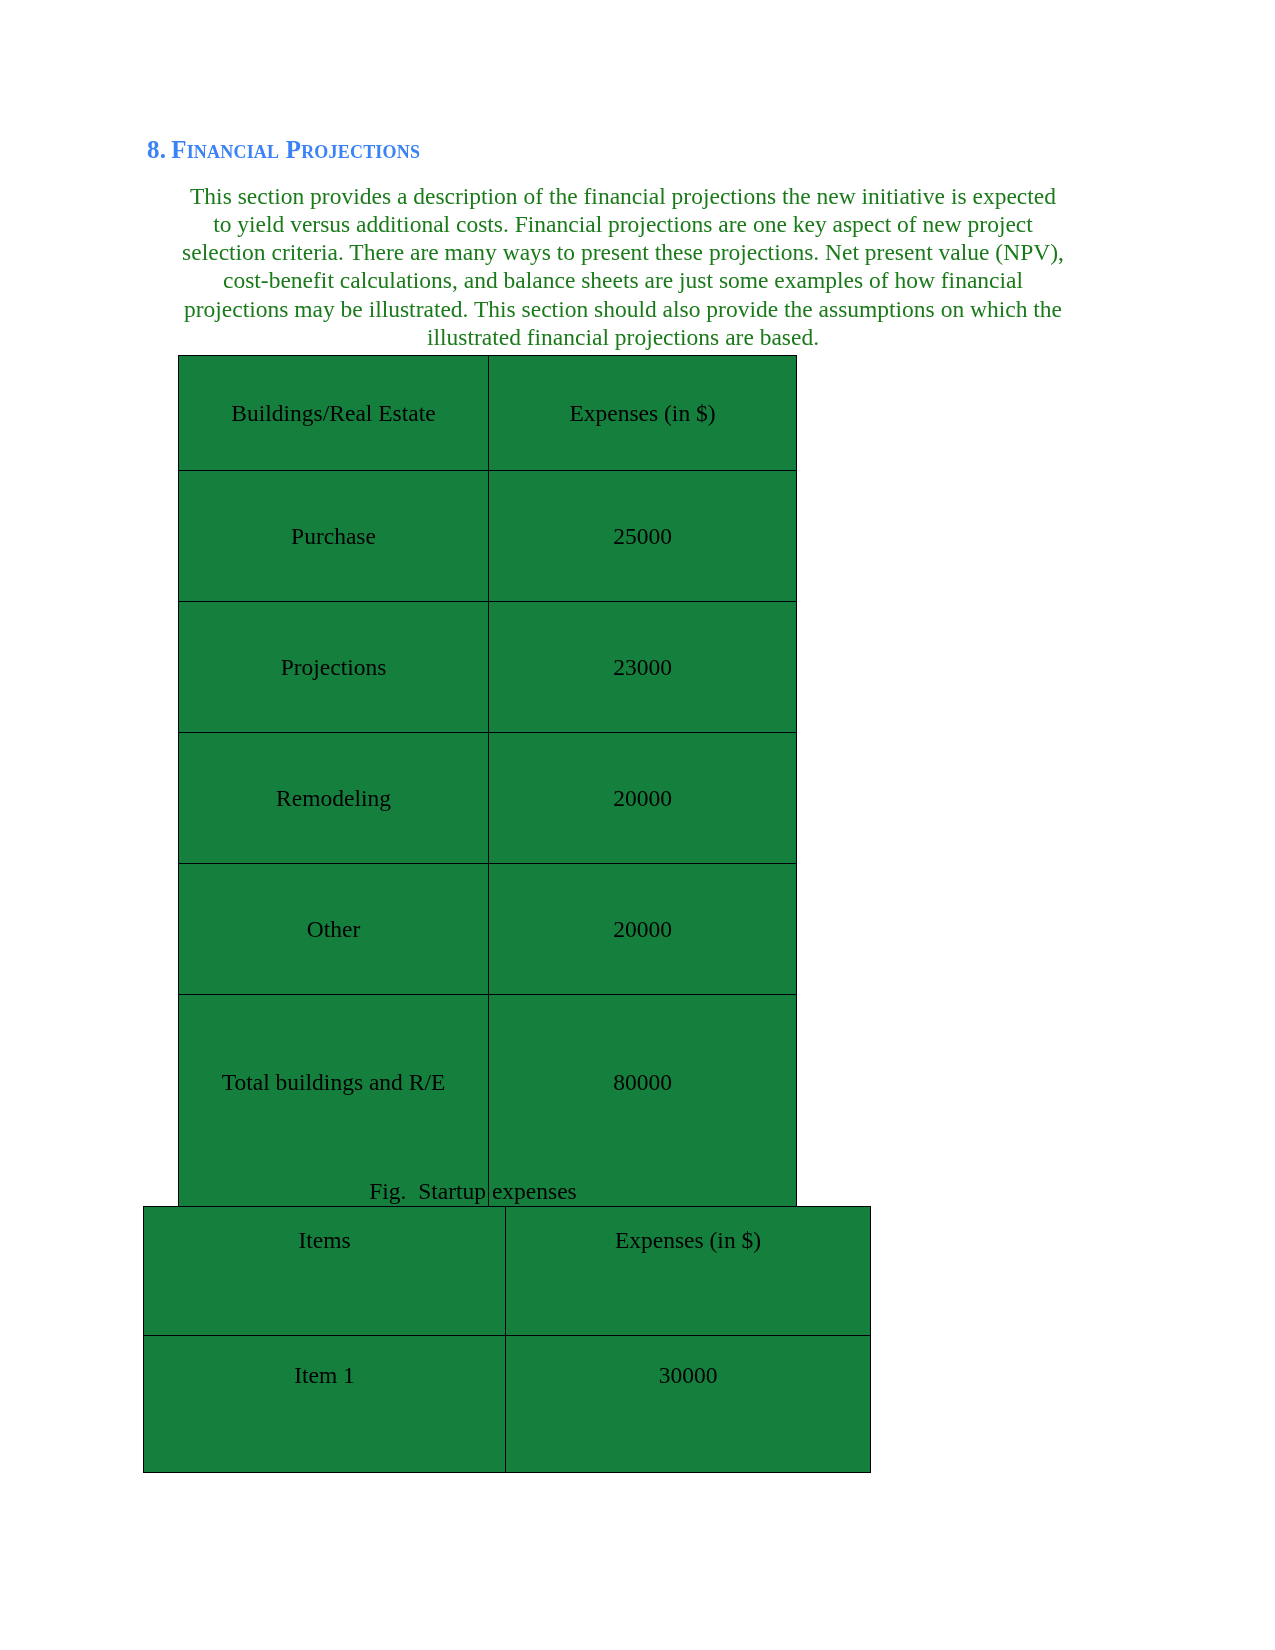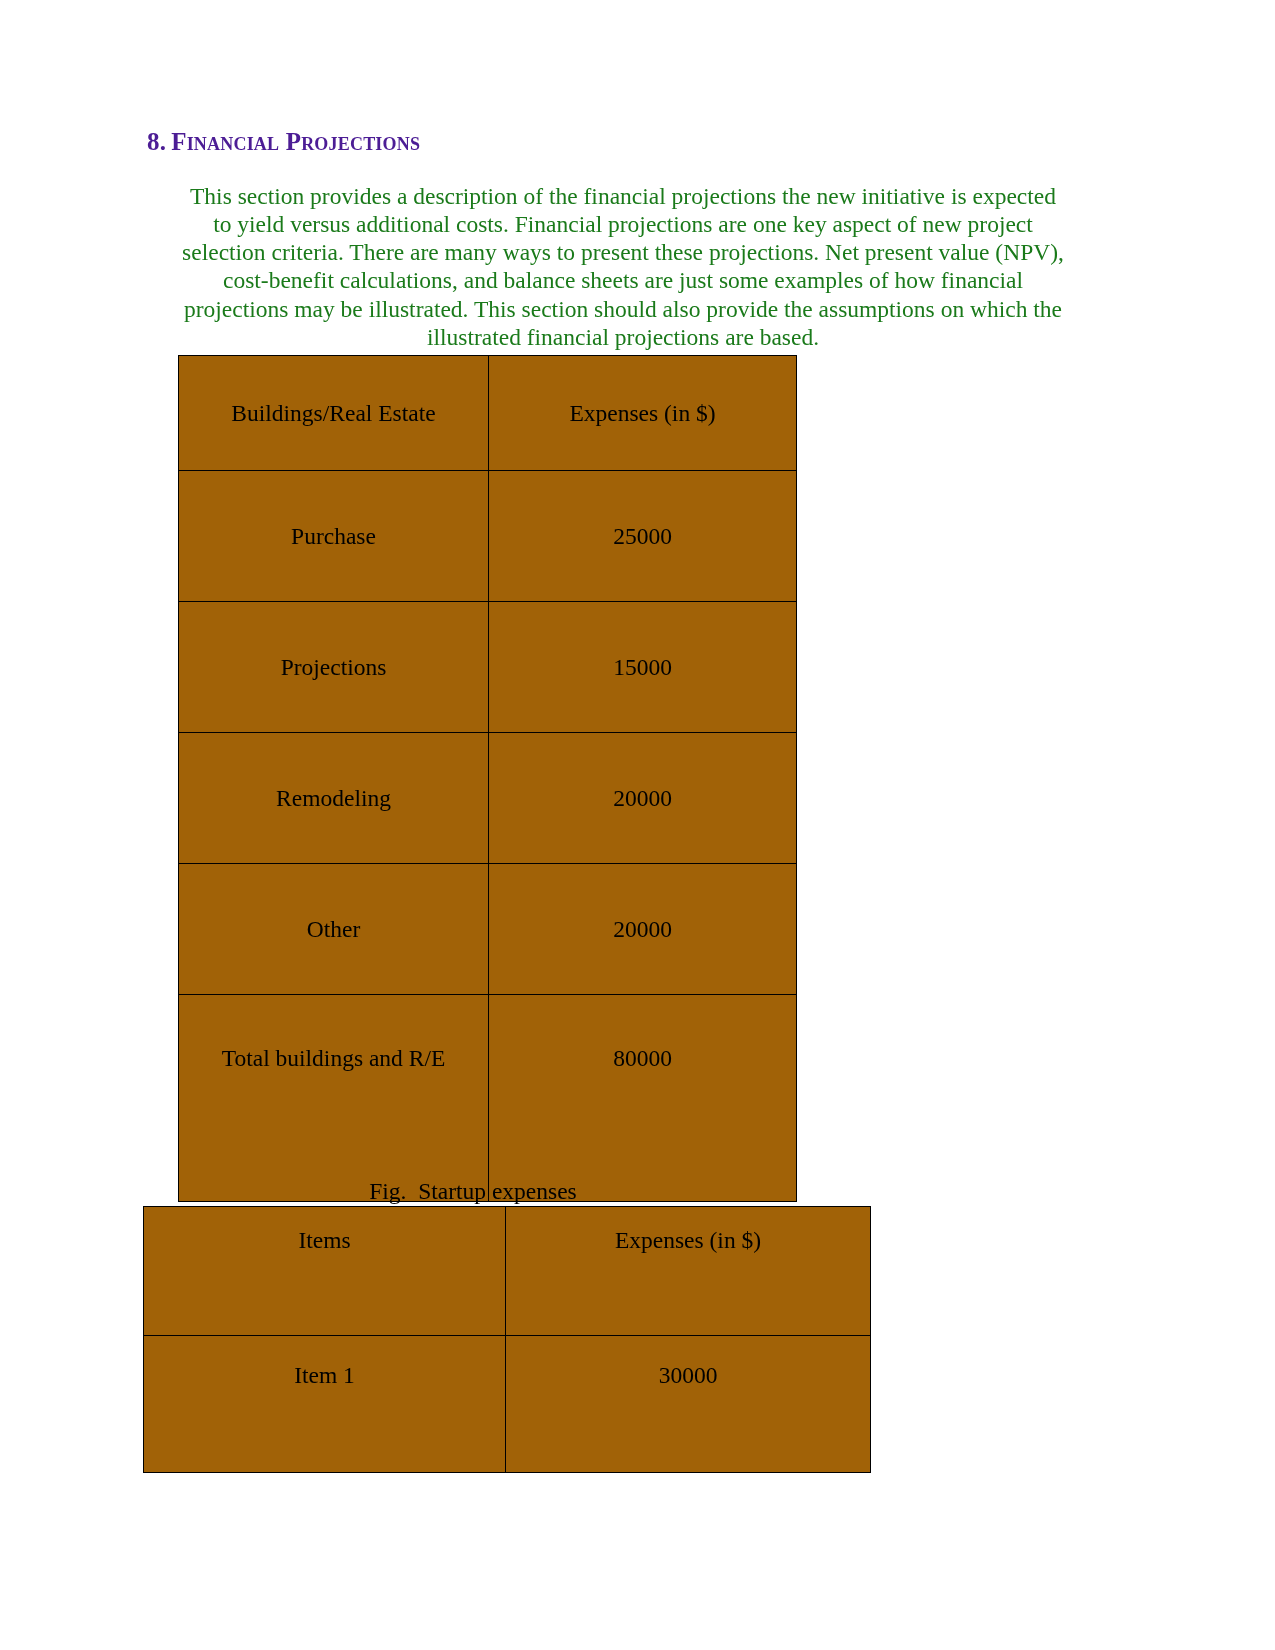--- a/index.html
+++ b/index.html
@@ -14,26 +14,26 @@
     background: #ffffff;
     overflow: hidden;
     font-family: "Liberation Serif", "DejaVu Serif", serif;
     color: #000000;
   }
 
   
   .section-heading {
     position: absolute;
     left: 147px;
-    top: 128px;
+    top: 136px;
     font-size: 25px;
     font-weight: bold;
     letter-spacing: 0.2px;
     white-space: nowrap;
-    color: #4c1d95;
+    color: #3b82f6;
   }
   .section-heading .num {
     font-size: 25px;
     font-weight: bold;
   }
   .section-heading .smallcaps {
     font-variant: small-caps;
     font-size: 25px;
     font-weight: bold;
     margin-left: 5px;
@@ -49,42 +49,42 @@
     line-height: 28.3px;
     color: #1a7a1a;
     text-align: center;
   }
 
   
   .doc-table {
     position: absolute;
     border-collapse: collapse;
     table-layout: fixed;
-    background: #a16207;
+    background: #15803d;
   }
   .doc-table td {
     border: 1.6px solid #000000;
     text-align: center;
     vertical-align: middle;
     font-size: 23.5px;
     color: #000000;
     padding: 0;
   }
 
   
   #table-startup-expenses {
     left: 178px;
     top: 355px;
     width: 618px;
   }
   #table-startup-expenses col.c1 { width: 310px; }
   #table-startup-expenses col.c2 { width: 308px; }
   #table-startup-expenses tr.r-head td { height: 114px; }
   #table-startup-expenses tr.r-body td { height: 130px; }
-  #table-startup-expenses tr.r-last td { height: 156px; vertical-align: top; padding-top: 50px; }
+  #table-startup-expenses tr.r-last td { height: 156px; vertical-align: top; padding-top: 74px; }
 
   
   .figure-caption {
     position: absolute;
     left: 143px;
     top: 1178px;
     width: 660px;
     text-align: center;
     font-size: 23.5px;
     color: #000000;
@@ -122,21 +122,21 @@
       <tr class="r-head">
         <td>Buildings/Real Estate</td>
         <td>Expenses (in $)</td>
       </tr>
       <tr class="r-body">
         <td>Purchase</td>
         <td>25000</td>
       </tr>
       <tr class="r-body">
         <td>Projections</td>
-        <td>15000</td>
+        <td>23000</td>
       </tr>
       <tr class="r-body">
         <td>Remodeling</td>
         <td>20000</td>
       </tr>
       <tr class="r-body">
         <td>Other</td>
         <td>20000</td>
       </tr>
       <tr class="r-last">

